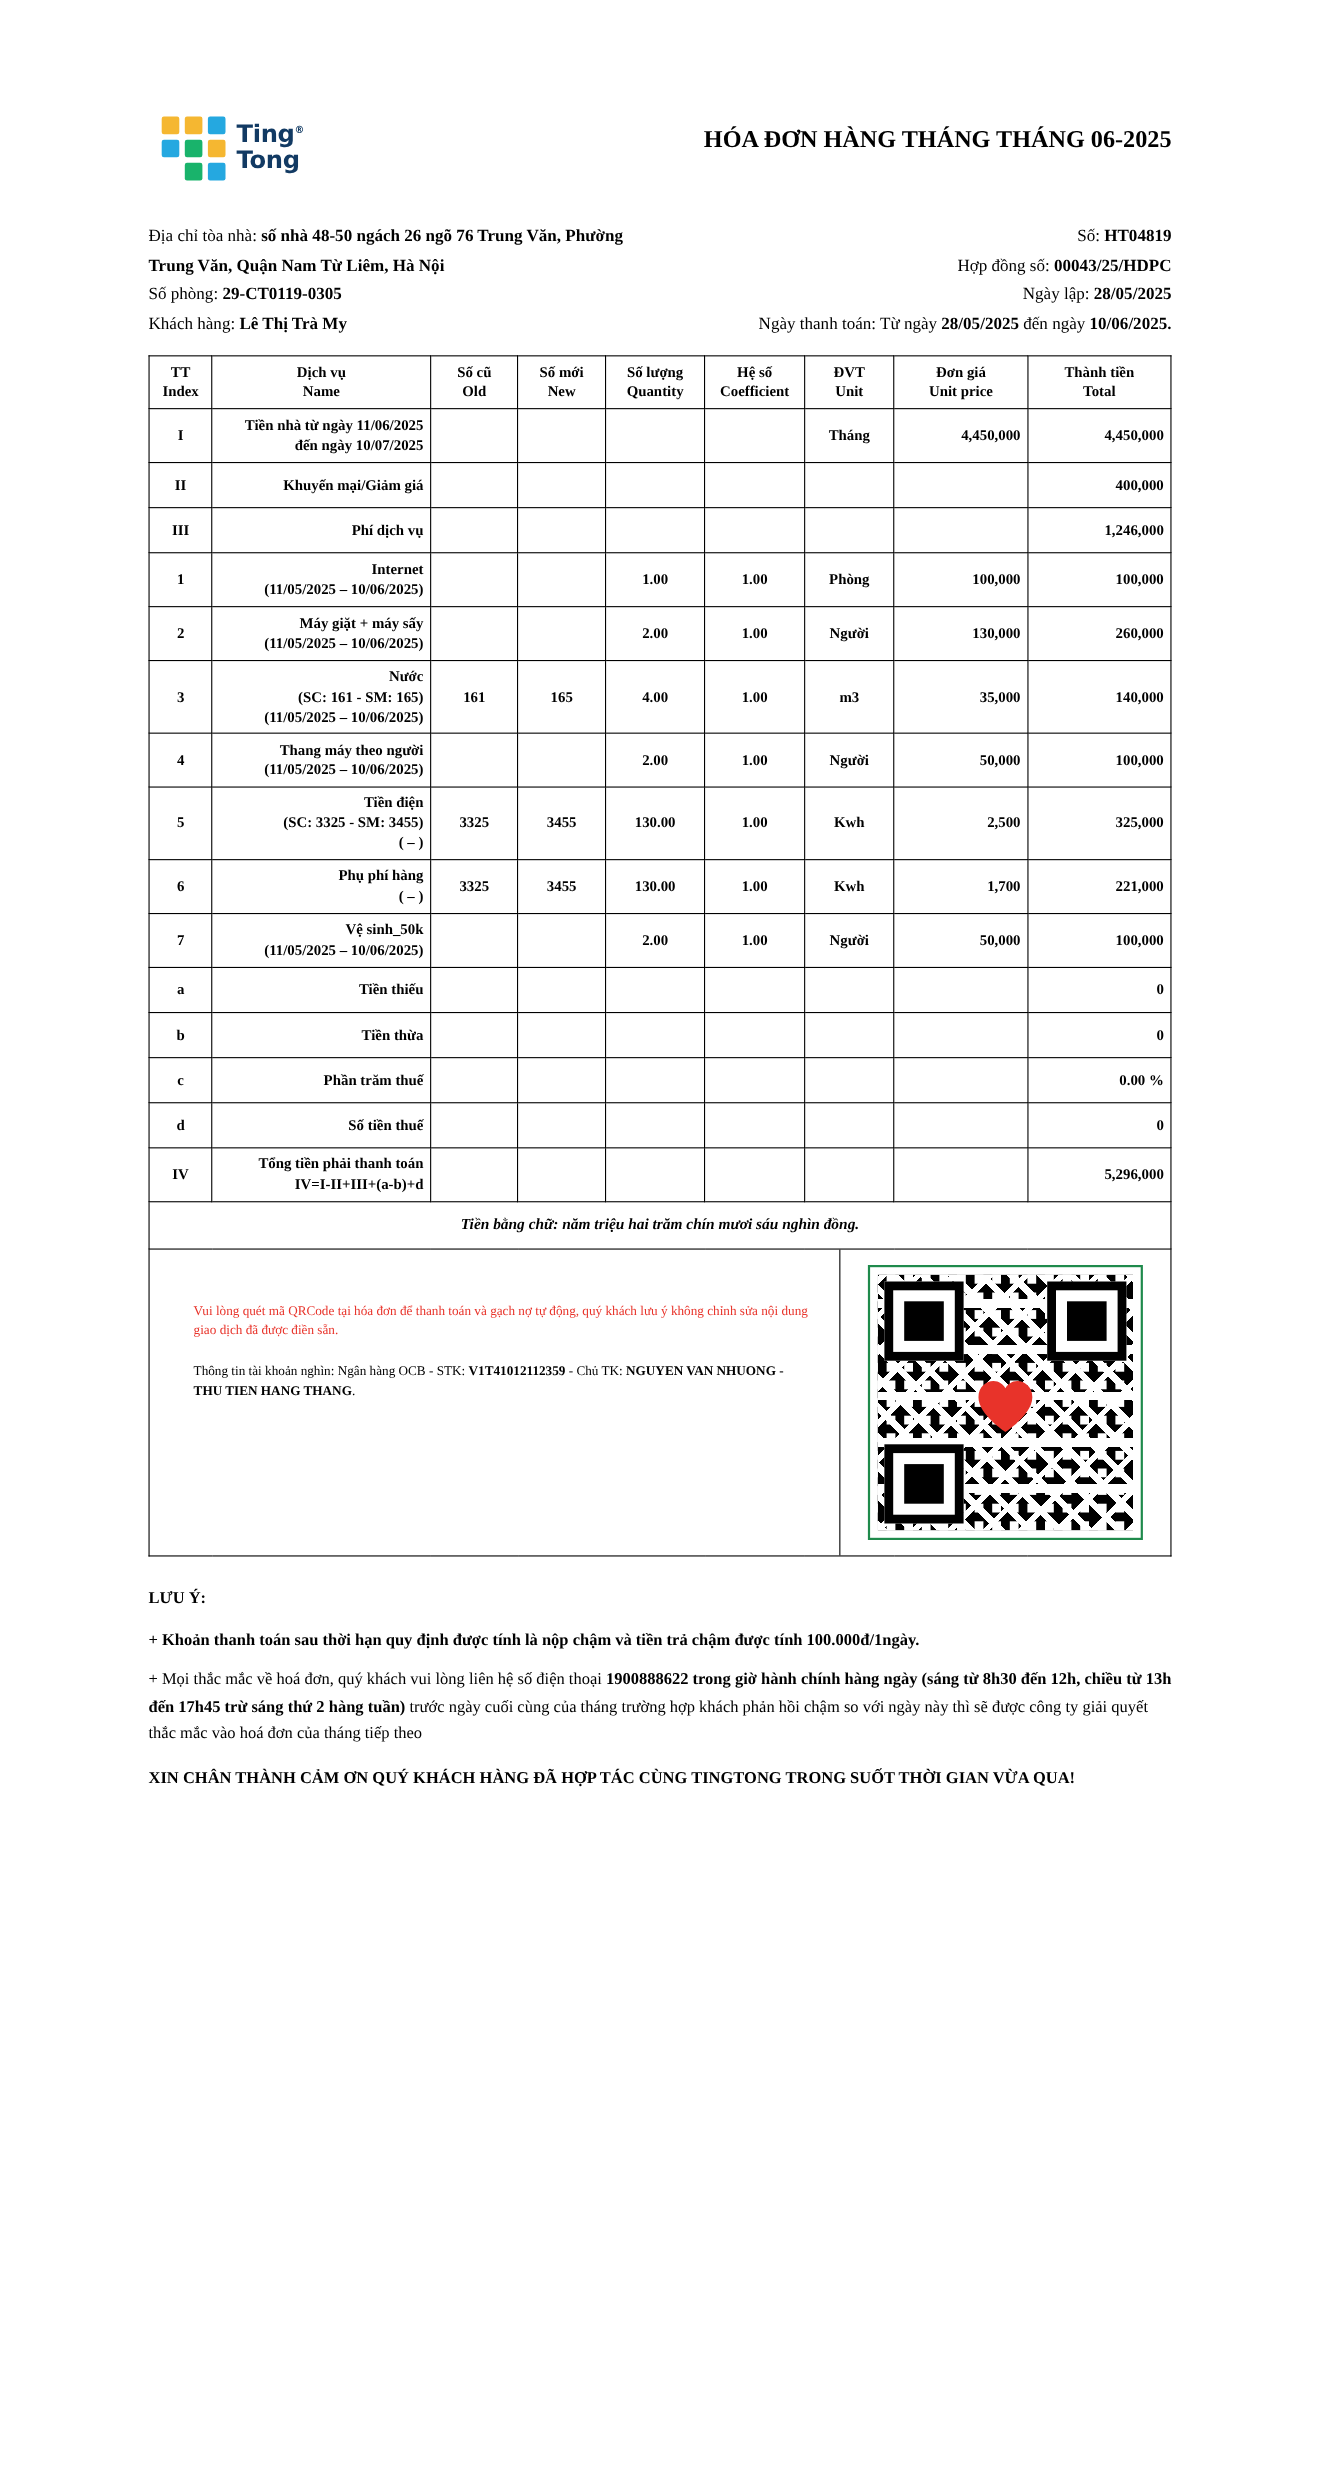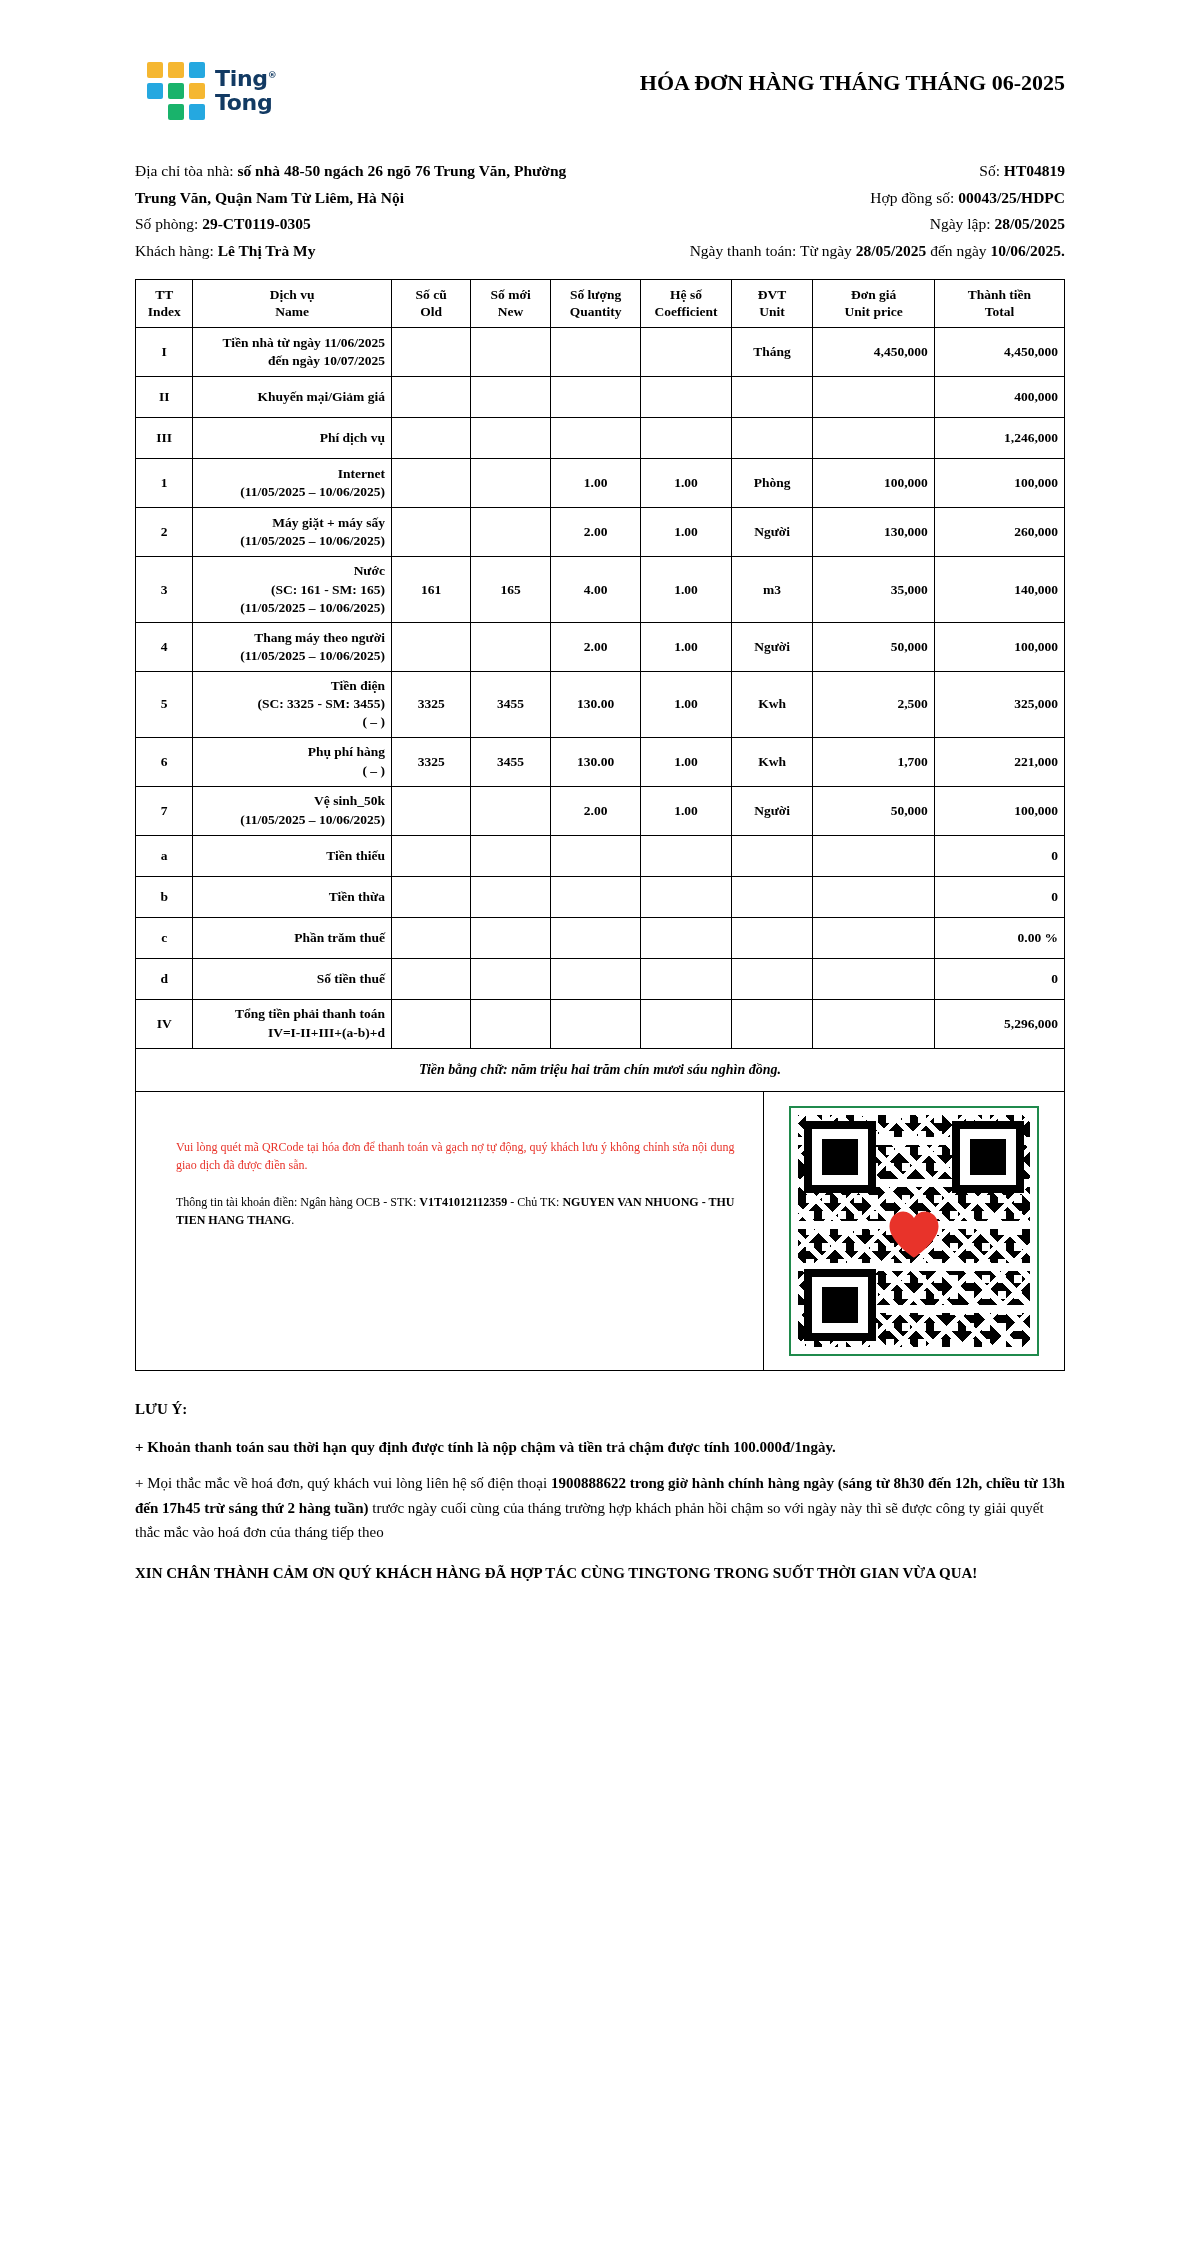--- a/index.html
+++ b/index.html
@@ -12,21 +12,21 @@
     min-height: 2259px;
     font-family: "Liberation Serif", serif;
     color: #000;
     -webkit-font-smoothing: antialiased;
   }
   .page {
     width: 1200px;
     min-height: 2259px;
     position: relative;
     box-sizing: border-box;
-    padding: 62px 135px 0 135px;
+    padding: 106px 135px 0 135px;
   }
   
   .header {
     display: flex;
     align-items: flex-start;
     justify-content: space-between;
     margin-bottom: 38px;
   }
   .logo-wrap {
     display: flex;
@@ -544,21 +544,21 @@
     <tbody>
       <tr class="words">
         <td colspan="9">Tiền bằng chữ: năm triệu hai trăm chín mươi sáu nghìn đồng.</td>
       </tr>
       <tr>
         <td colspan="9" style="padding:0">
           <div class="band">
             <div class="band-left">
               <div class="warn">Vui lòng quét mã QRCode tại hóa đơn để thanh toán và gạch nợ tự động, quý khách lưu ý không chỉnh sửa nội dung giao dịch đã được điền sẵn.</div>
               <div>
-                <span>Thông tin tài khoản điền: Ngân hàng OCB - STK:</span>
+                <span>Thông tin tài khoản nghìn: Ngân hàng OCB - STK:</span>
                 <b>V1T41012112359</b>
                 <span>- Chủ TK:</span>
                 <b>NGUYEN VAN NHUONG - THU TIEN HANG THANG</b><span>.</span>
               </div>
             </div>
             <div class="band-right">
               <div class="qr-frame">
                 <div class="qr">
                   <div class="finder f-tl"></div>
                   <div class="finder f-tr"></div>

